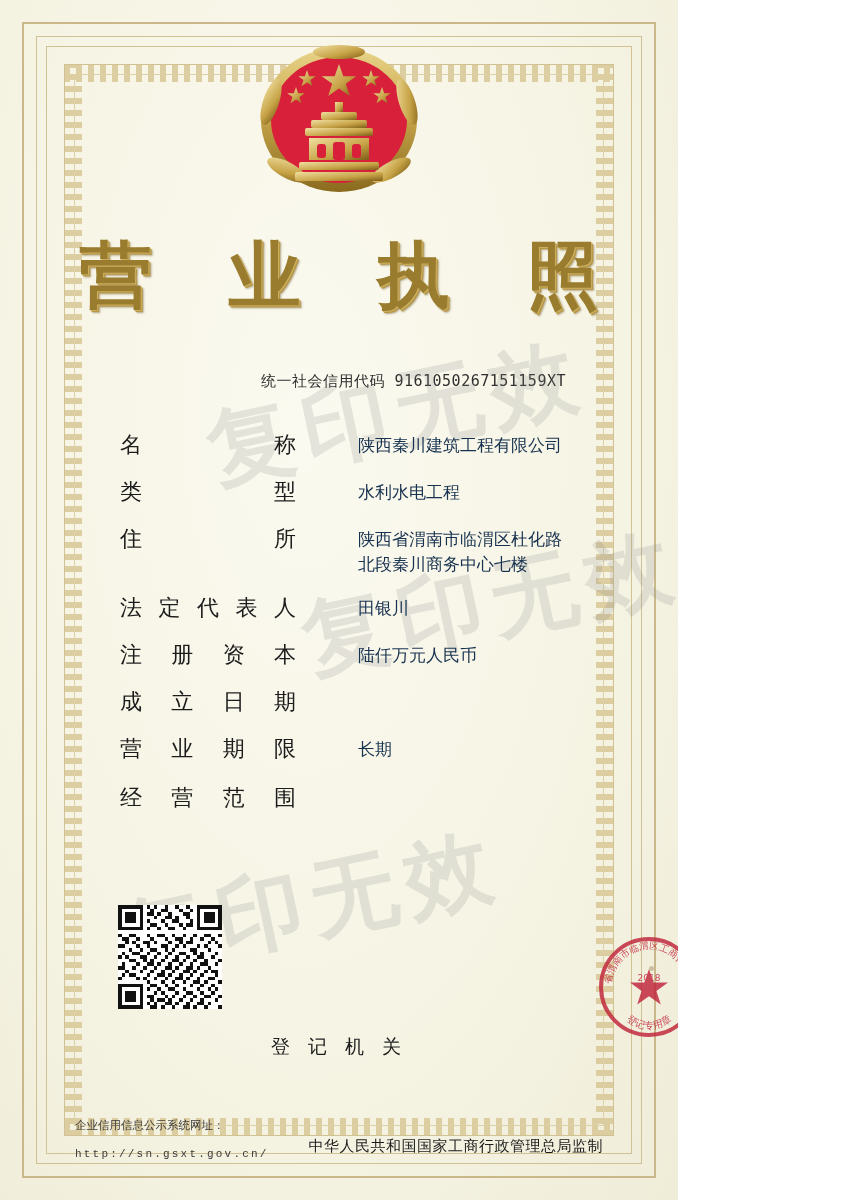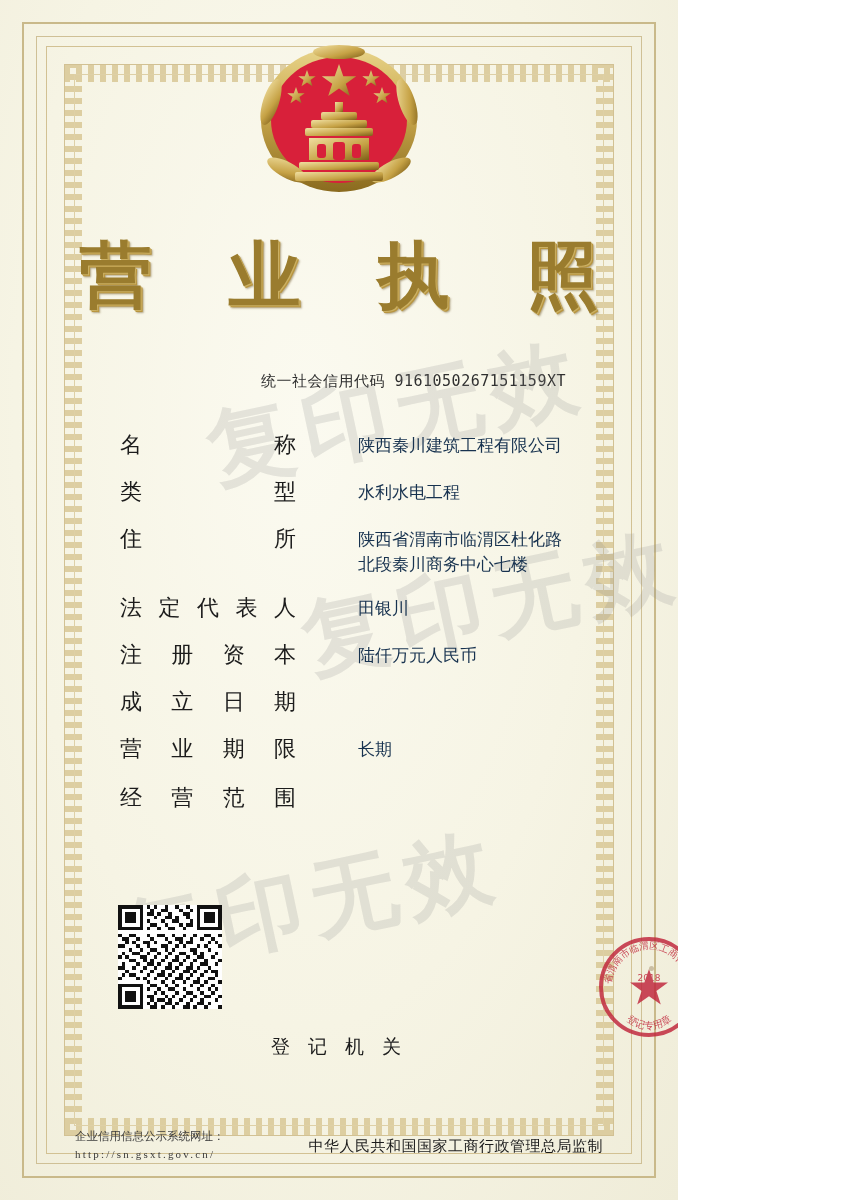--- a/index.html
+++ b/index.html
@@ -144,22 +144,22 @@
   }
   .issue-date .cn{font-size:17px;margin:0 4px;}
 
   
   .footer-left{
     position:absolute;left:75px;bottom:38px;
     font-size:11.5px;color:#3b3b3b;
     line-height:1.5;
   }
   .footer-left .url{
-    font-family:Liberation Serif, serif;
-    letter-spacing:2.2px;font-size:11px;
+    font-family:Liberation Mono, monospace;
+    letter-spacing:2.2px;font-size:11px;margin-top:11px;
   }
   .footer-right{
     position:absolute;right:75px;bottom:44px;
     font-size:15px;color:#1c1c1c;letter-spacing:.5px;
   }
 
   
   .wm{
     position:absolute;
     font-size:86px;

